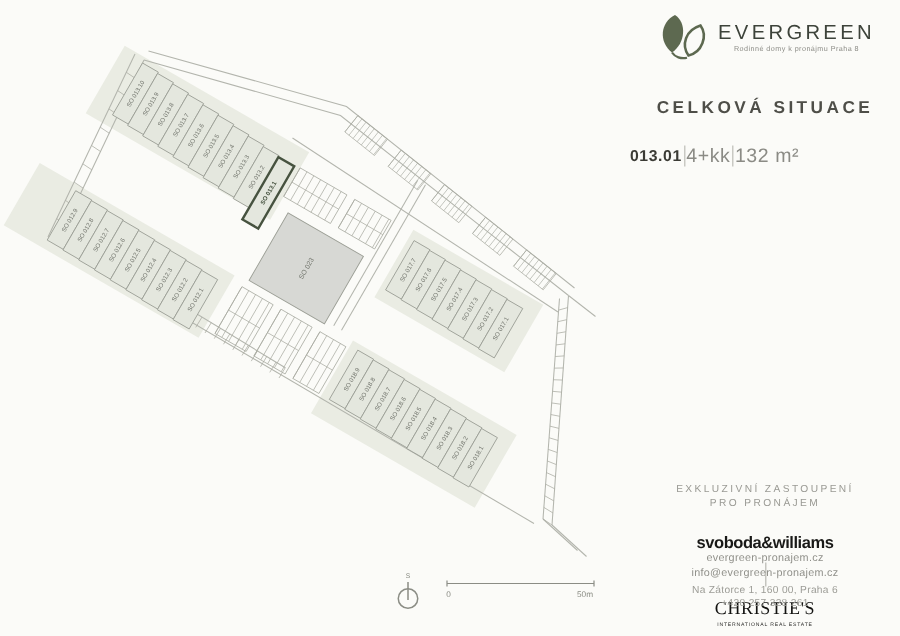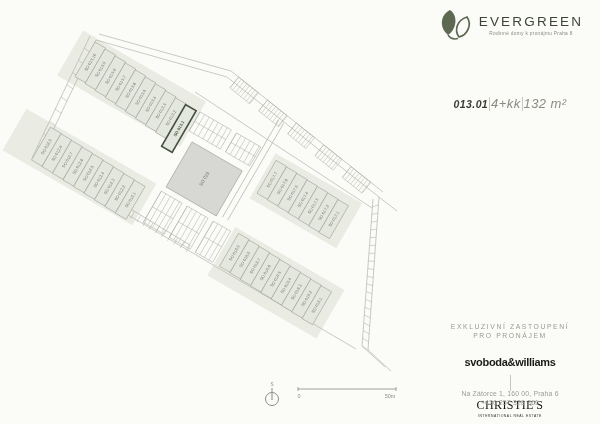--- a/index.html
+++ b/index.html
@@ -10,21 +10,21 @@
   #plan-svg{position:absolute;left:0;top:0;}
   #plan-svg text{font-family:"Liberation Sans",sans-serif;}
   
   .sidebar{position:absolute;left:420px;top:0;width:180px;height:424px;}
   .logo-row{position:absolute;top:8px;left:0;right:0;display:flex;justify-content:center;align-items:center;gap:6px;}
   .brand-text{display:flex;flex-direction:column;align-items:center;}
   .brand-name{font-size:13.5px;letter-spacing:2.2px;color:#3d433a;font-weight:400;}
   .brand-tagline{font-size:4.8px;letter-spacing:.3px;color:#8d8d87;margin-top:2px;}
   .page-title{position:absolute;top:66px;left:0;right:0;text-align:center;
       font-size:11.5px;font-weight:700;letter-spacing:2.3px;color:#4e4e48;}
-  .unit-info{position:absolute;top:96px;left:0;right:0;display:flex;justify-content:center;align-items:center;gap:1px;font-style:italic;}
+  .unit-info{position:absolute;top:96px;left:0;right:0;display:flex;justify-content:flex-start;align-items:center;gap:1px;}
   .unit-id{font-size:10.5px;font-weight:700;color:#3b3b35;letter-spacing:.4px;}
   .unit-layout,.unit-area{font-size:13px;color:#8b8b85;letter-spacing:.4px;}
   .sep{width:1px;height:14px;background:#c9c9c3;}
   .excl{position:absolute;top:322px;left:0;right:0;text-align:center;
       font-size:6.8px;letter-spacing:1.6px;color:#9a9a94;line-height:9px;}
   .brokers{position:absolute;top:356px;left:0;right:0;display:flex;justify-content:flex-end;align-items:center;gap:7px;flex-direction:column;}
   .sw-logo{font-size:11px;font-weight:700;color:#191917;letter-spacing:-.3px;}
   .vsep{width:1px;height:16px;background:#c5c5bf;}
   .christies{display:flex;flex-direction:column;align-items:center;}
   .ch-name{font-family:"Liberation Serif",serif;font-size:12px;color:#121210;letter-spacing:.4px;}
@@ -360,20 +360,21 @@
         <path d="M11,27 C2,20 3,7 13,2 C21,7 20,21 11,27 Z" fill="#5d6950"></path>
         <path d="M22,29 C17,22 20,12 30,9 C35,16 31,27 22,29 Z" fill="none" stroke="#5d6950" stroke-width="1.7"></path>
         <path d="M11,27 C13,30 17,31.5 21,30.5" fill="none" stroke="#5d6950" stroke-width="1.5"></path>
       </svg>
       <div class="brand-text">
         <div class="brand-name">EVERGREEN</div>
         <div class="brand-tagline">Rodinné domy k pronájmu Praha 8</div>
       </div>
     </div>
 
+    <div class="page-title">CELKOVÁ SITUACE</div>
 
     <div class="unit-info">
       <span class="unit-id">013.01</span>
       <span class="sep"></span>
       <span class="unit-layout">4+kk</span>
       <span class="sep"></span>
       <span class="unit-area">132 m²</span>
     </div>
 
     <div class="excl">
@@ -383,20 +384,24 @@
 
     <div class="brokers">
       <span class="sw-logo">svoboda&amp;williams</span>
       <span class="vsep"></span>
       <span class="christies">
         <span class="ch-name">CHRISTIE'S</span>
         <span class="ch-sub">INTERNATIONAL REAL ESTATE</span>
       </span>
     </div>
 
+    <div class="links">
+      <div class="link">evergreen-pronajem.cz</div>
+      <div class="link">info@evergreen-pronajem.cz</div>
+    </div>
 
     <div class="address">
       <div>Na Zátorce 1, 160 00, Praha 6</div>
       <div>+420 257 328 261</div>
     </div>
 
   </div>
 </div>
 
 </body></html>

